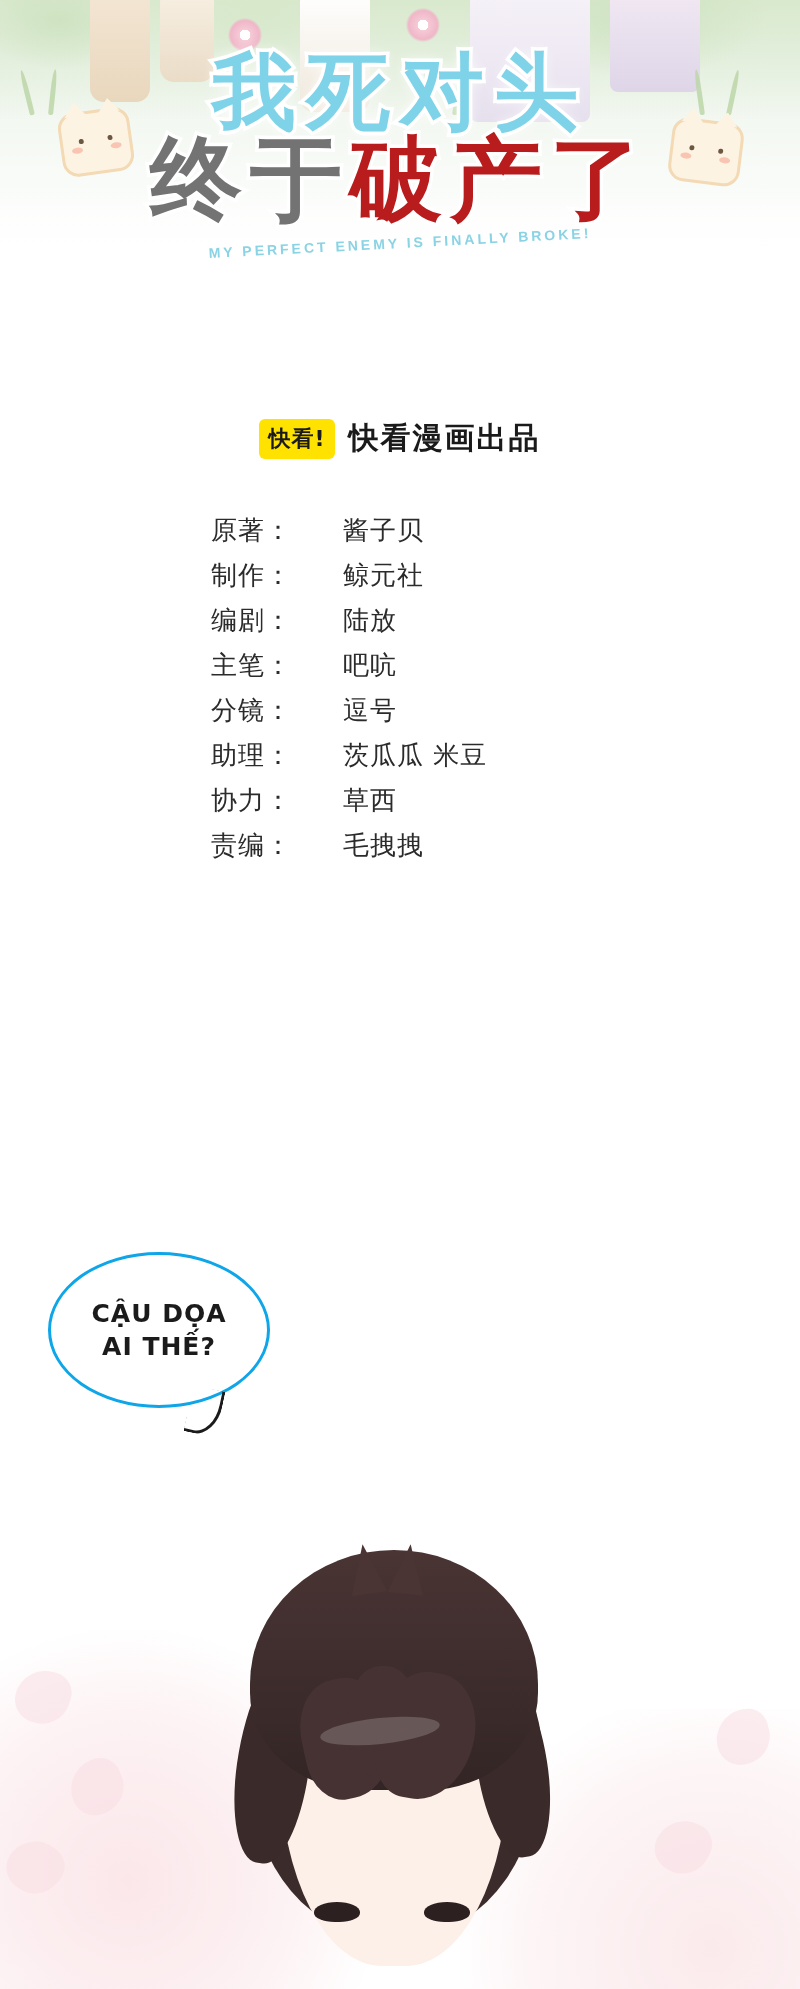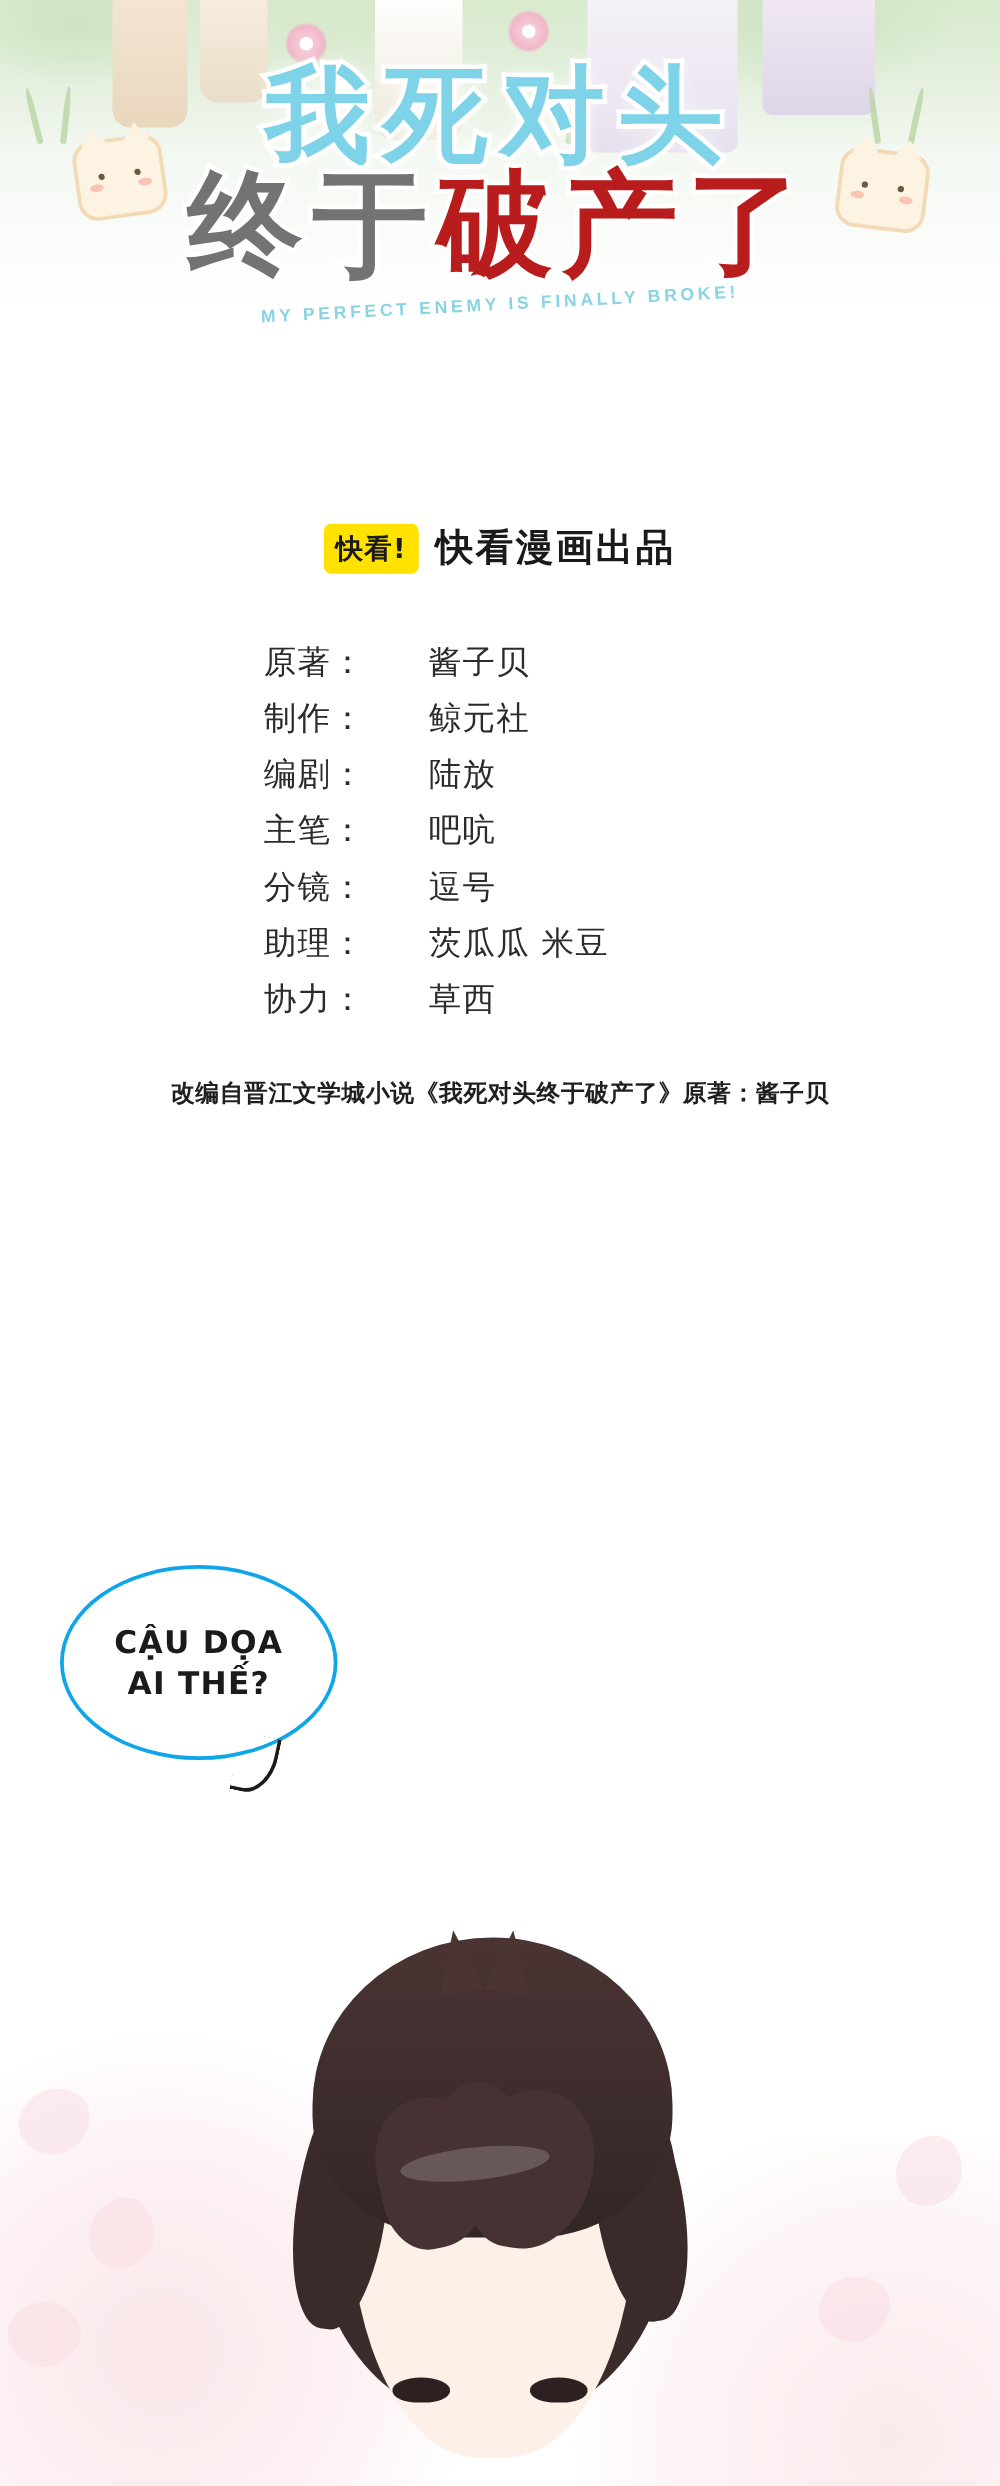--- a/index.html
+++ b/index.html
@@ -409,23 +409,26 @@
       <span class="credit-value">逗号</span>
     </div>
     <div class="credit-row">
       <span class="credit-role">助理：</span>
       <span class="credit-value">茨瓜瓜  米豆</span>
     </div>
     <div class="credit-row">
       <span class="credit-role">协力：</span>
       <span class="credit-value">草西</span>
     </div>
-  </div>
-
-  <div class="adapt-note">改编自晋江文学城小说《我死对头终于破产了》原著：酱子贝</div>
+    <div class="credit-row">
+      <span class="credit-role">责编：</span>
+      <span class="credit-value">毛拽拽</span>
+    </div>
+  </div>
+
 
   <div class="panel">
     <div class="pinkwash"></div>
     <div class="pinkwash2"></div>
     <div class="petal" style="left:16px;  top:430px; transform:rotate(18deg);"></div>
     <div class="petal" style="left:70px;  top:520px; transform:rotate(-24deg);"></div>
     <div class="petal" style="left:8px;   top:600px; transform:rotate(40deg);"></div>
     <div class="petal" style="right:30px; top:470px; transform:rotate(-14deg);"></div>
     <div class="petal" style="right:90px; top:580px; transform:rotate(26deg);"></div>
 

